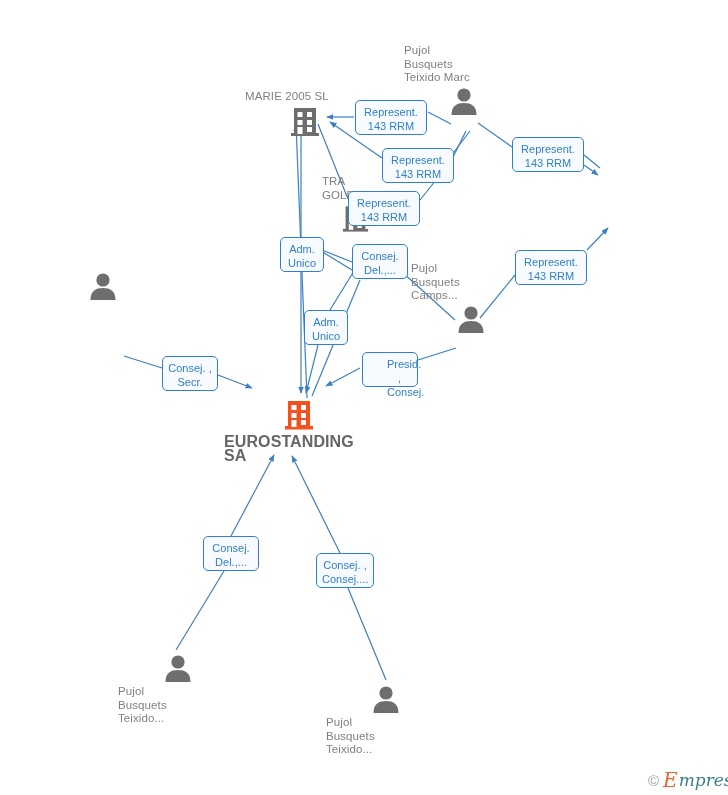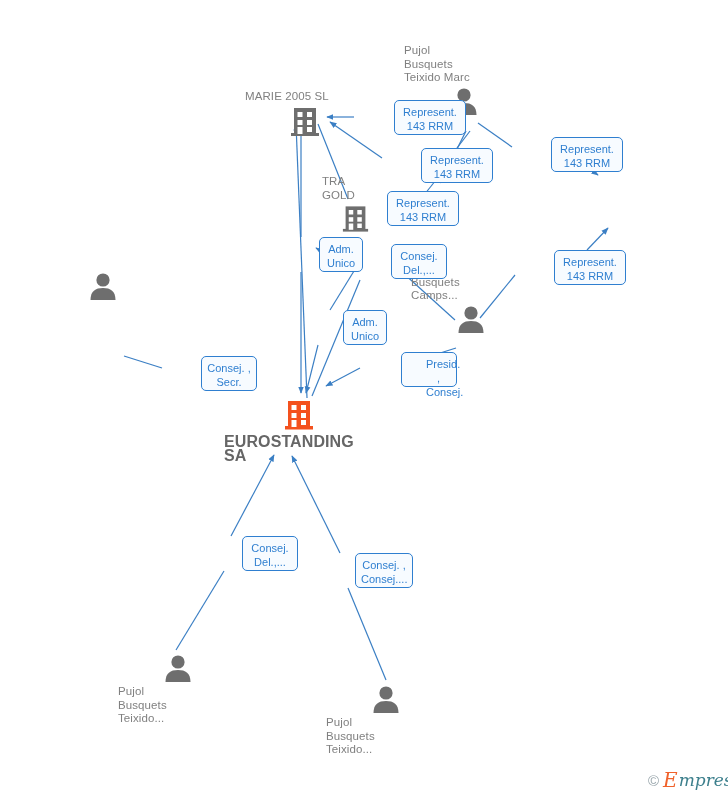--- a/index.html
+++ b/index.html
@@ -58,21 +58,20 @@
     background: #f7fbff;
     border: 1.3px solid #2f7fd0;
     border-radius: 5px;
     color: #2f7fd0;
     font-size: 11px;
     line-height: 14px;
     text-align: center;
     padding: 4px 5px 5px 5px;
     white-space: pre-line;
     box-shadow: 0 0 0 0 rgba(0,0,0,0);
-    margin-left: 39px;
   }
   .watermark {
     position: absolute;
     display: flex;
     align-items: center;
     gap: 4px;
     font-size: 17px;
   }
   .wm-c {
     color: #9aa7ad;

